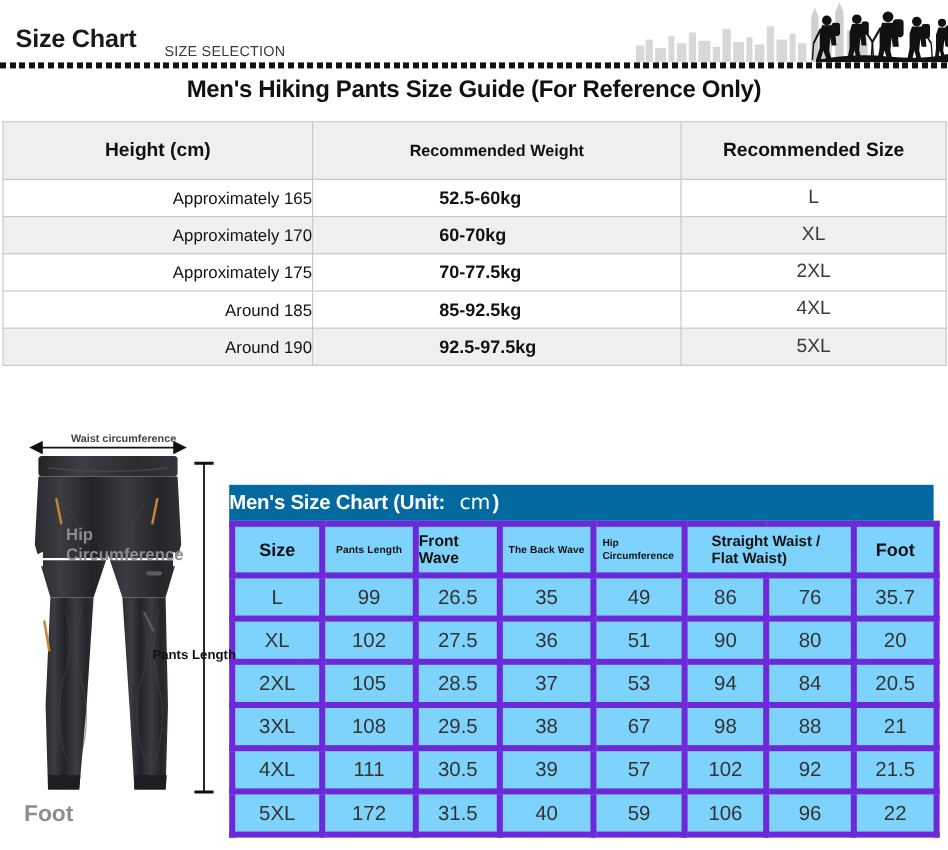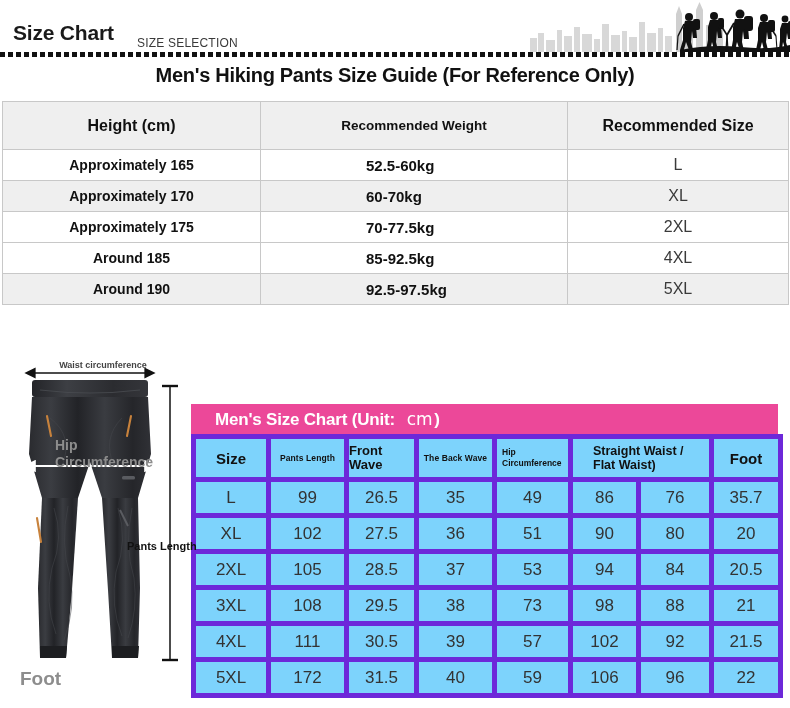--- a/index.html
+++ b/index.html
@@ -83,23 +83,23 @@
     font-weight: bold;
     color: #111;
   }
   #table1 thead th.small {
     font-size: 13.5px;
     margin-top: 16px;
   }
   #table1 tbody tr.alt td { background: #efefef; }
   #table1 tbody tr td { background: #ffffff; }
   #table1 td.height-c {
-    text-align: center;
+    text-align: right;
     font-size: 14px;
-    font-weight: bold;
+    font-weight: normal;
     color: #111;
   }
   #table1 td.weight-c {
     text-align: left;
     padding-left: 105px;
     font-size: 15px;
     font-weight: bold;
     color: #111;
   }
   #table1 td.size-c {
@@ -153,25 +153,25 @@
     z-index: 6;
   }
 
   
   #table2-wrap {
     position: absolute;
     left: 191px; top: 404px;
     width: 587px;
   }
   #table2-title {
-    background: #ec4899;
+    background: #0369a1;
     color: #ffffff;
     height: 30px;
     line-height: 30px;
-    padding-left: 24px;
+    padding-left: 0;
     font-size: 17px;
     font-weight: bold;
     letter-spacing: -0.2px;
     white-space: nowrap;
   }
   #table2-title .unit {
     font-family: "DejaVu Sans", sans-serif;
     font-weight: normal;
     font-size: 17px;
     padding-left: 12px;
@@ -492,21 +492,21 @@
         <td>53</td>
         <td>94</td>
         <td>84</td>
         <td>20.5</td>
       </tr>
       <tr>
         <td>3XL</td>
         <td>108</td>
         <td>29.5</td>
         <td>38</td>
-        <td>73</td>
+        <td>67</td>
         <td>98</td>
         <td>88</td>
         <td>21</td>
       </tr>
       <tr>
         <td>4XL</td>
         <td>111</td>
         <td>30.5</td>
         <td>39</td>
         <td>57</td>

